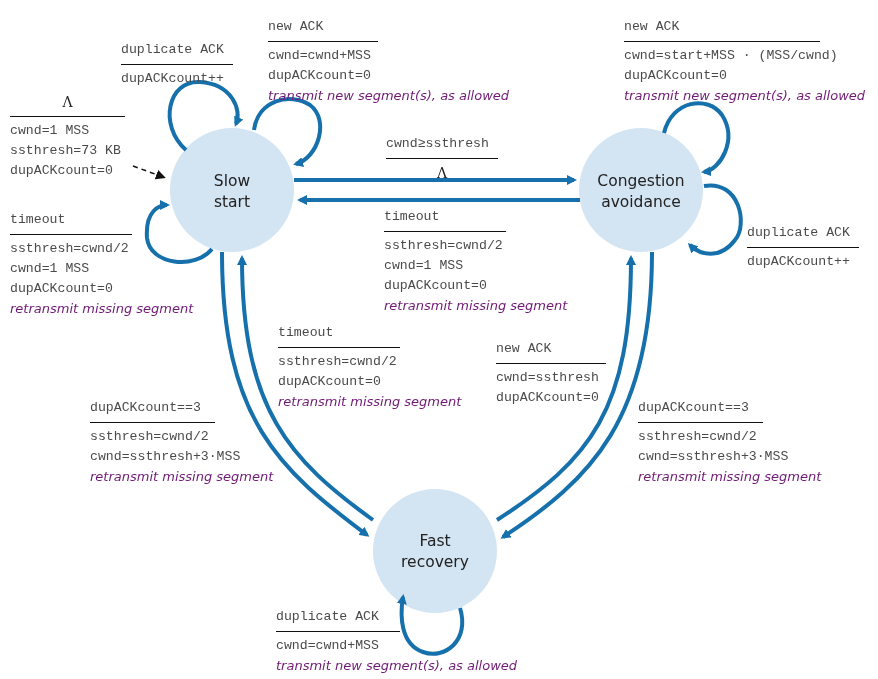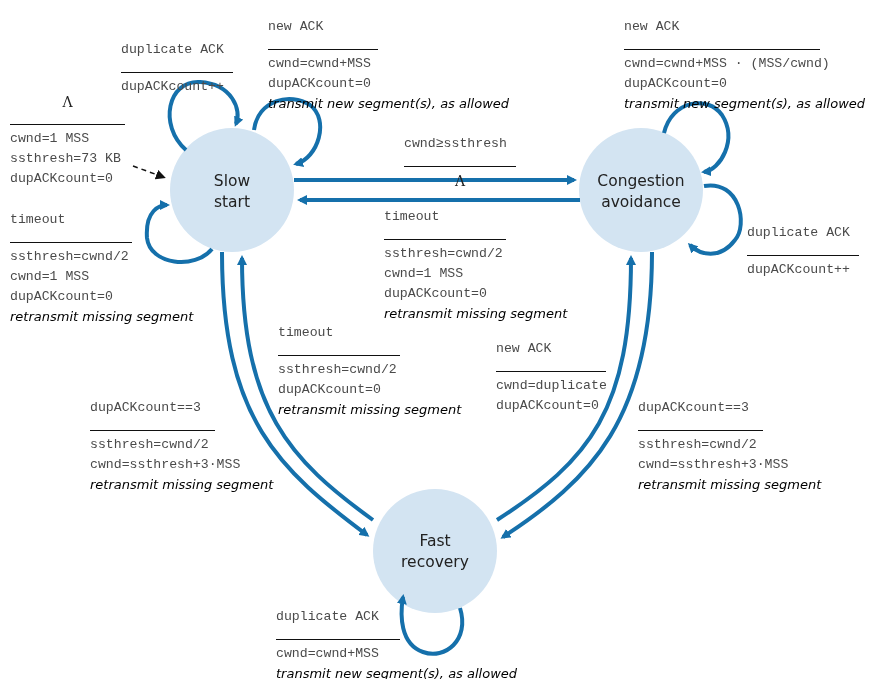--- a/index.html
+++ b/index.html
@@ -1,21 +1,21 @@
 <!DOCTYPE html>
 <html><head>
 <meta charset="utf-8">
 <style>
   html, body { margin:0; padding:0; background:#ffffff; }
   #stage { position:relative; width:878px; height:679px; overflow:hidden; background:#fff; }
   svg#diagram { position:absolute; left:0; top:0; }
   .lbl { position:absolute; font-family:"Liberation Mono", "DejaVu Sans Mono", monospace; font-size:13.2px; color:#4a4a4a; line-height:20px; white-space:nowrap; }
-  .lbl .ev { display:block; border-bottom:1.3px solid #111; padding-bottom:12px; margin-bottom:4px; }
+  .lbl .ev { display:block; border-bottom:1.3px solid #111; padding-bottom:4px; margin-bottom:4px; }
   .lbl .ln { display:block; }
-  .lbl .act { display:block; font-family:"DejaVu Sans", "Liberation Sans", sans-serif; font-style:italic; color:#000000; font-size:13px; }
+  .lbl .act { display:block; font-family:"DejaVu Sans", "Liberation Sans", sans-serif; font-style:italic; color:#701a75; font-size:13px; }
   .lbl .lam { font-family:"DejaVu Serif", "Liberation Serif", serif; font-size:14px; color:#222; text-align:center; }
   .state-text { font-family:"DejaVu Sans", "Liberation Sans", sans-serif; font-size:15.5px; fill:#222; text-anchor:middle; }
 </style>
 </head>
 <body>
 
 <div id="stage">
   <svg id="diagram" width="878" height="679" viewBox="0 0 878 679">
     <defs>
       <marker id="ah" markerWidth="10" markerHeight="10" refX="7" refY="5" orient="auto" markerUnits="userSpaceOnUse">
@@ -75,26 +75,26 @@
 
   <div class="lbl" style="left:268px; top:17px;">
     <span class="ev" style="width:110px;">new ACK</span>
     <span class="ln">cwnd=cwnd+MSS</span>
     <span class="ln">dupACKcount=0</span>
     <span class="act">transmit new segment(s), as allowed</span>
   </div>
 
   <div class="lbl" style="left:624px; top:17px;">
     <span class="ev" style="width:196px;">new ACK</span>
-    <span class="ln">cwnd=cwnd+MSS · (MSS/cwnd)</span>
+    <span class="ln">cwnd=start+MSS · (MSS/cwnd)</span>
     <span class="ln">dupACKcount=0</span>
     <span class="act">transmit new segment(s), as allowed</span>
   </div>
 
-  <div class="lbl" style="left:404px; top:134px;">
+  <div class="lbl" style="left:386px; top:134px;">
     <span class="ev" style="width:112px;">cwnd≥ssthresh</span>
     <span class="ln lam" style="width:112px;">Λ</span>
   </div>
 
   <div class="lbl" style="left:384px; top:207px;">
     <span class="ev" style="width:122px;">timeout</span>
     <span class="ln">ssthresh=cwnd/2</span>
     <span class="ln">cwnd=1 MSS</span>
     <span class="ln">dupACKcount=0</span>
     <span class="act">retransmit missing segment</span>
@@ -115,21 +115,21 @@
 
   <div class="lbl" style="left:278px; top:323px;">
     <span class="ev" style="width:122px;">timeout</span>
     <span class="ln">ssthresh=cwnd/2</span>
     <span class="ln">dupACKcount=0</span>
     <span class="act">retransmit missing segment</span>
   </div>
 
   <div class="lbl" style="left:496px; top:339px;">
     <span class="ev" style="width:110px;">new ACK</span>
-    <span class="ln">cwnd=duplicate</span>
+    <span class="ln">cwnd=ssthresh</span>
     <span class="ln">dupACKcount=0</span>
   </div>
 
   <div class="lbl" style="left:90px; top:398px;">
     <span class="ev" style="width:125px;">dupACKcount==3</span>
     <span class="ln">ssthresh=cwnd/2</span>
     <span class="ln">cwnd=ssthresh+3·MSS</span>
     <span class="act">retransmit missing segment</span>
   </div>
 

